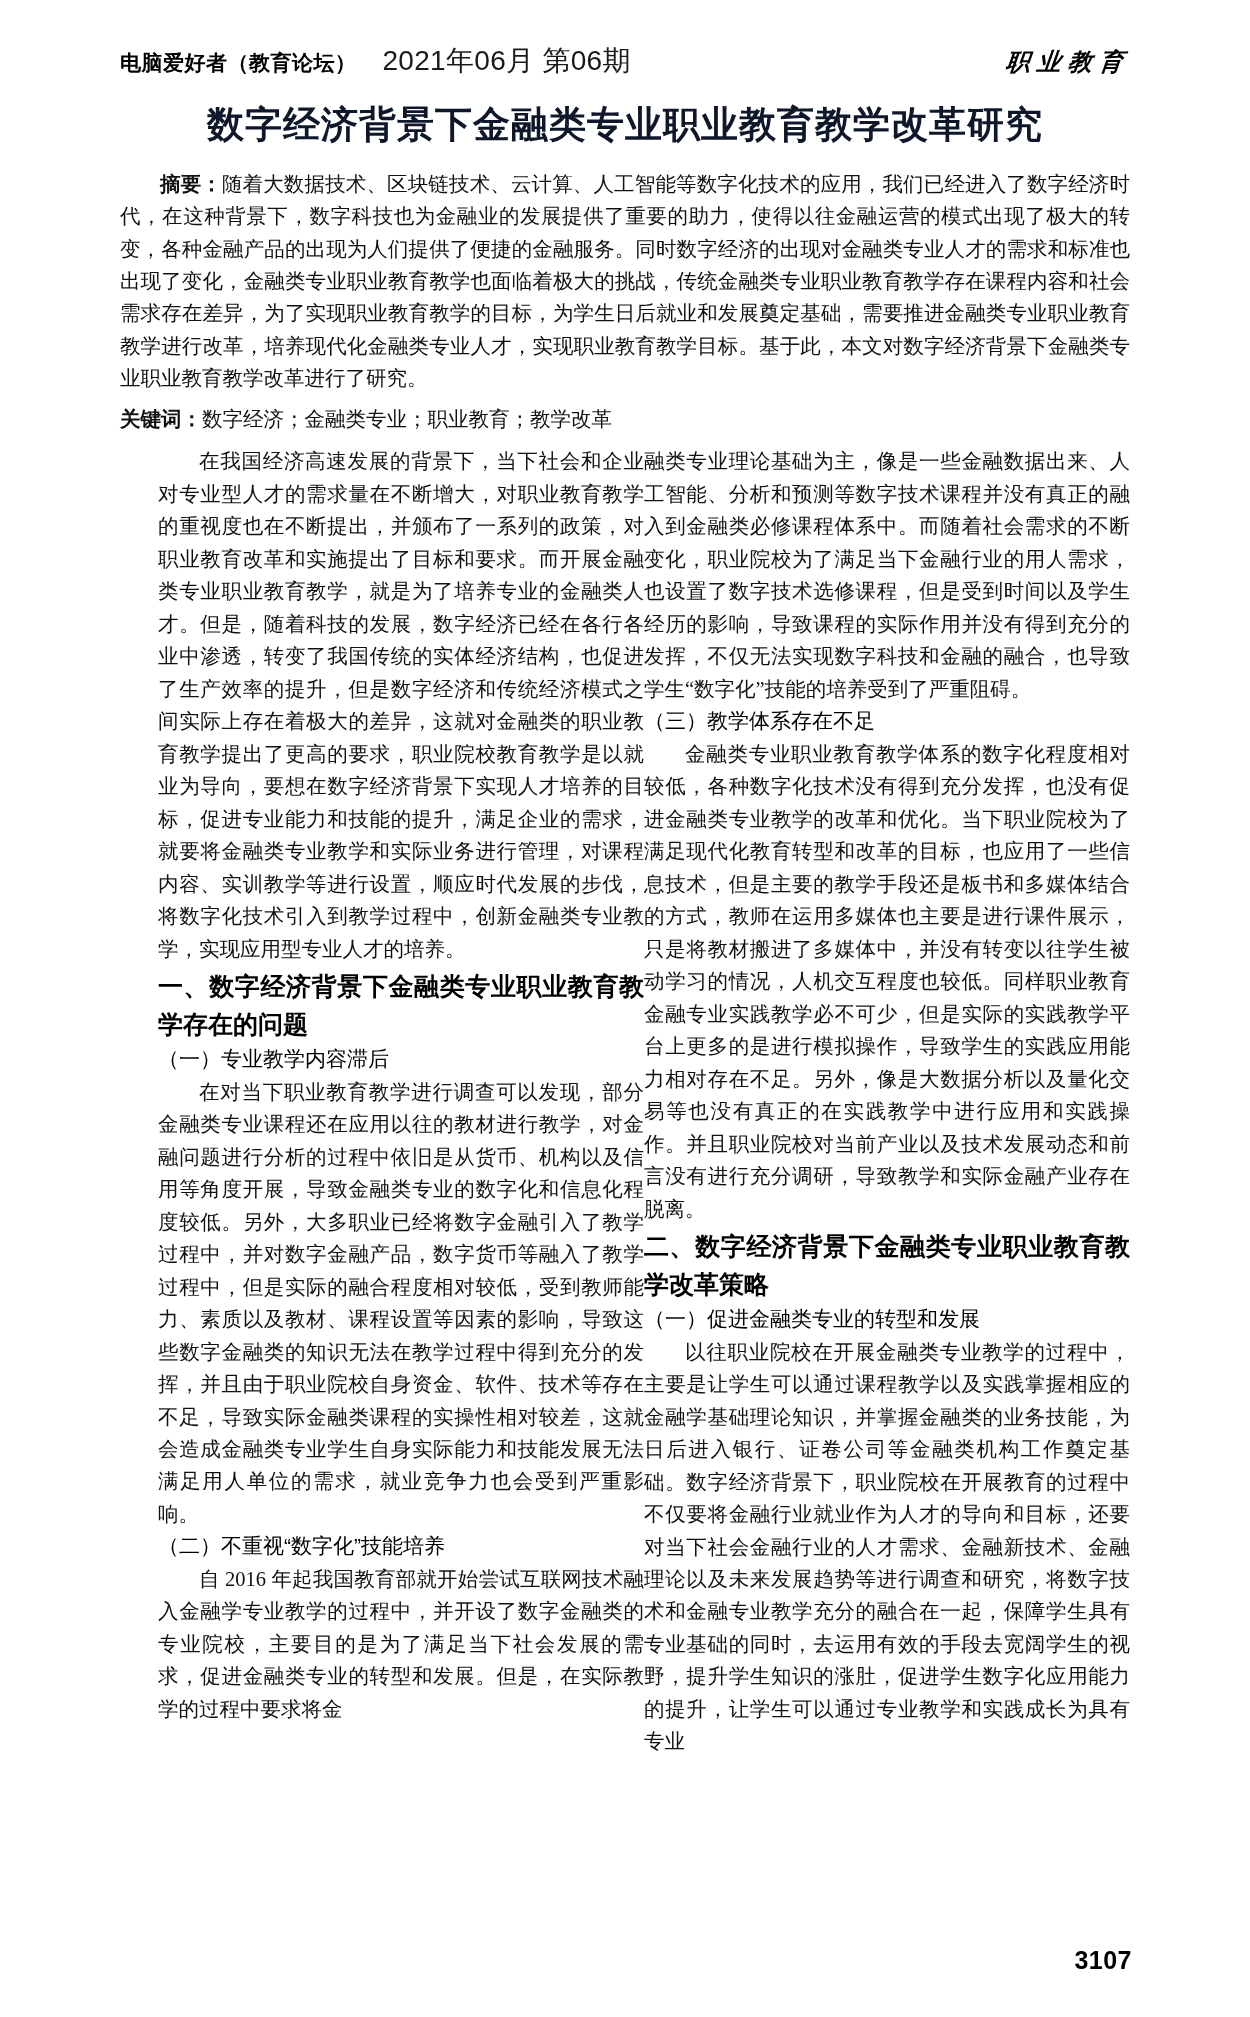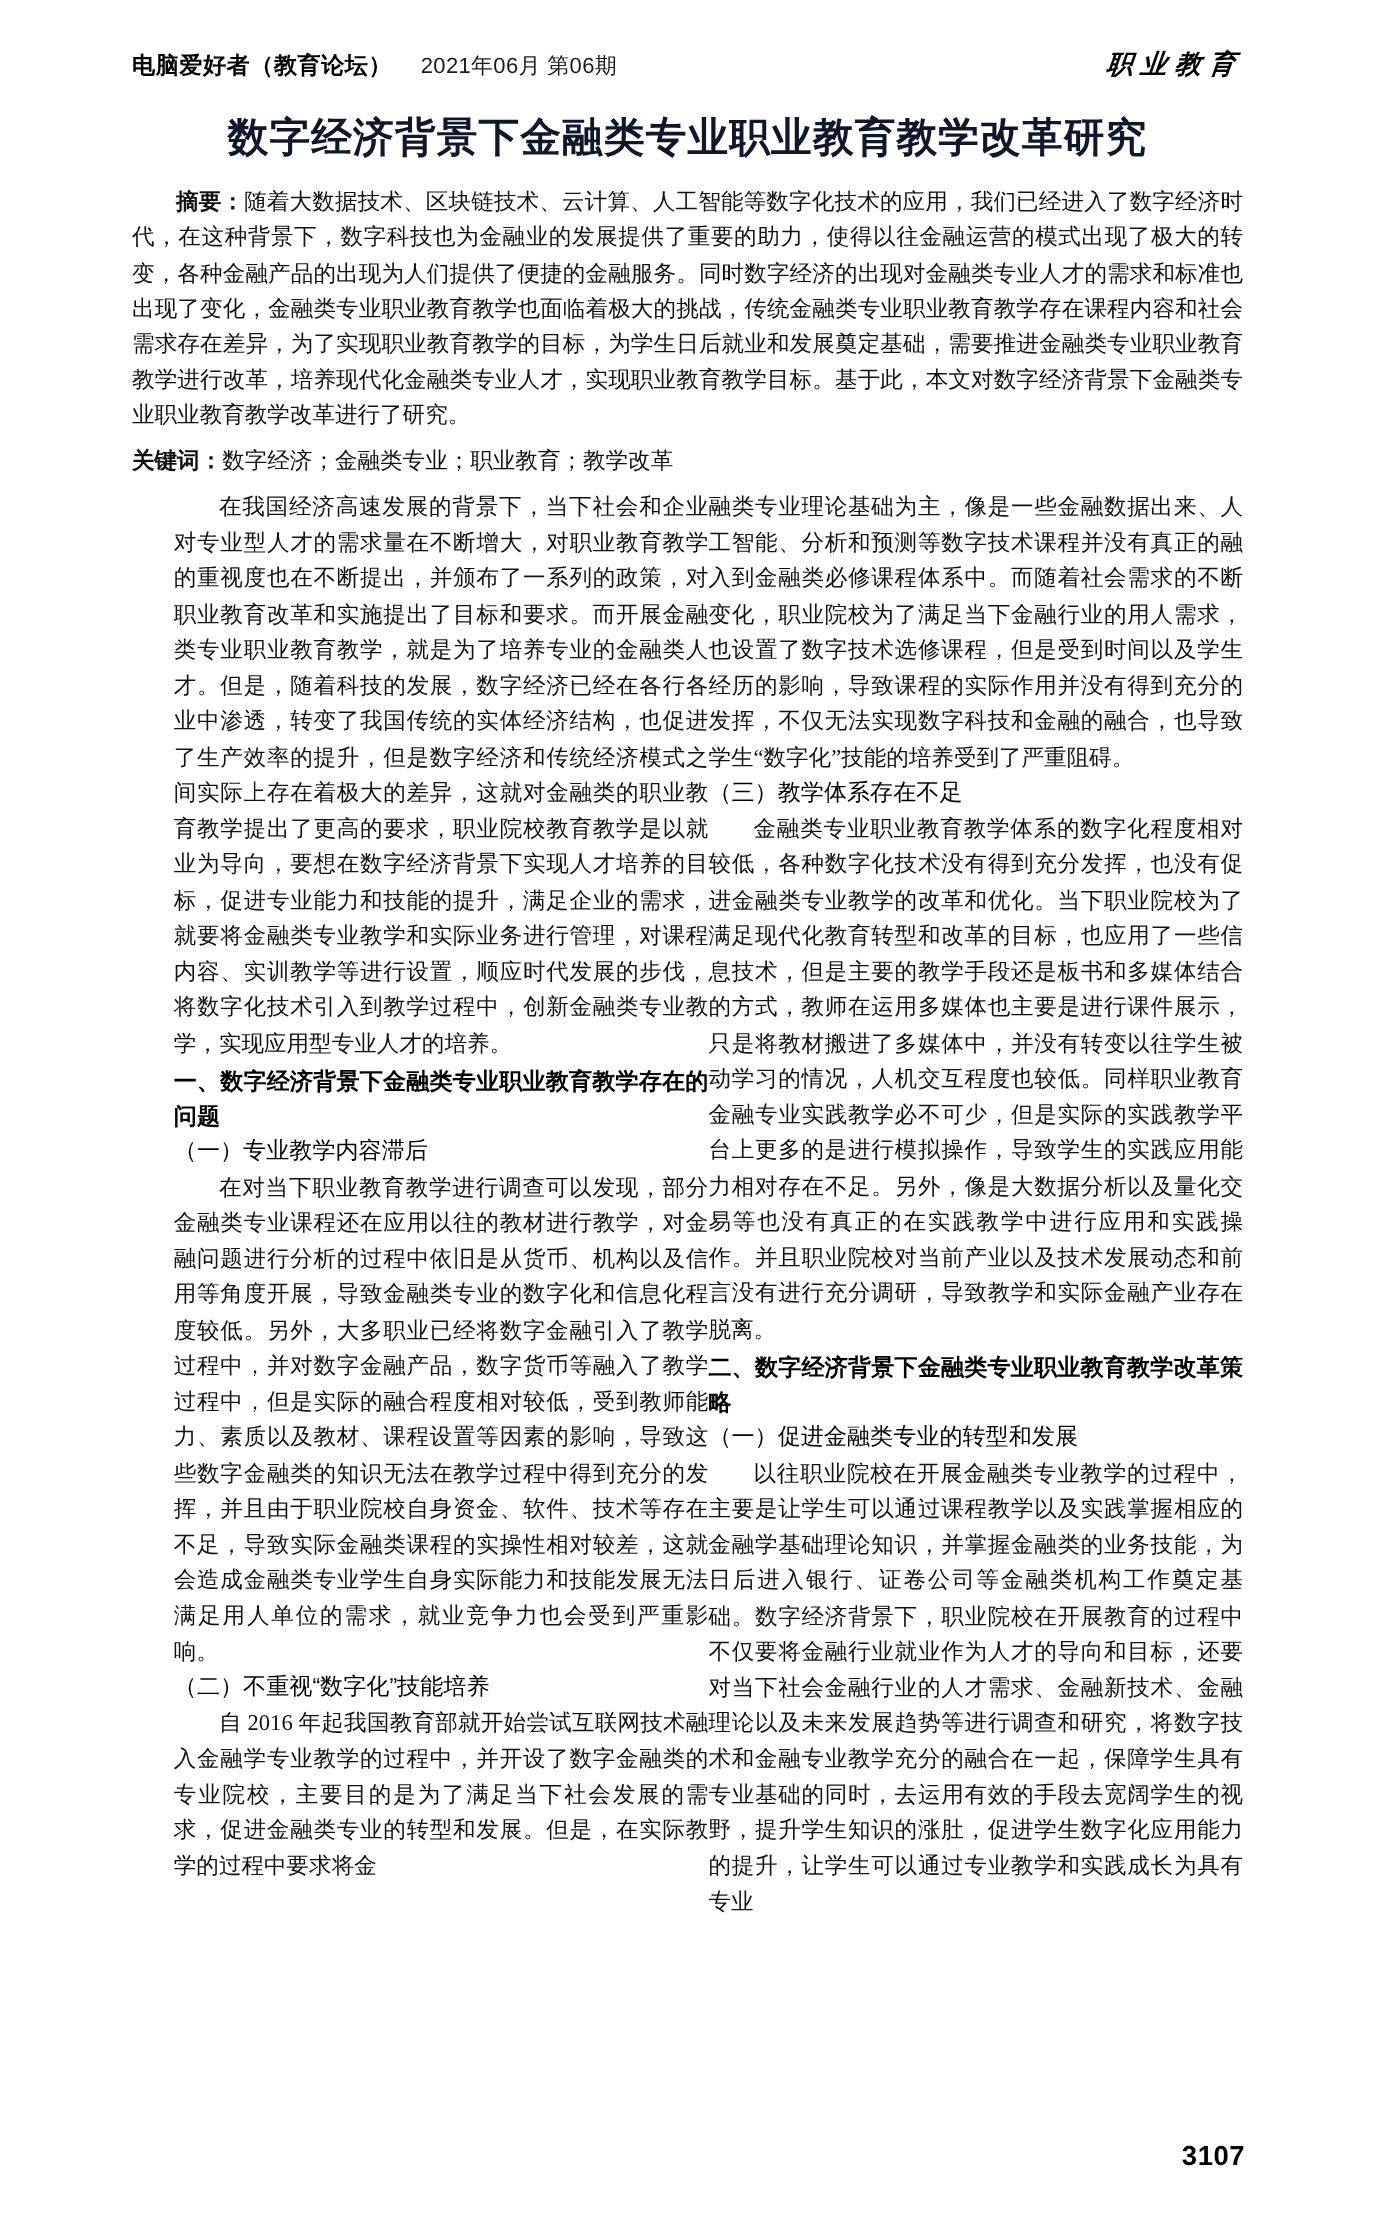--- a/index.html
+++ b/index.html
@@ -36,21 +36,21 @@
   }
   .journal-name {
     font-family: "Liberation Sans", "DejaVu Sans", sans-serif;
     font-weight: bold;
     font-size: 21px;
     letter-spacing: 0.5px;
     color: #000;
   }
   .issue-info {
     font-family: "Liberation Sans", "DejaVu Sans", sans-serif;
-    font-size: 20px;
+    font-size: 28px;
     color: #1a1a1a;
     letter-spacing: 0.3px;
   }
   .runhead-right {
     font-family: "Liberation Serif", "DejaVu Serif", serif;
     font-style: italic;
     font-weight: bold;
     font-size: 24px;
     letter-spacing: 7px;
     color: #000;
@@ -136,21 +136,21 @@
     line-height: 1.585;
     text-align: justify;
     text-justify: inter-ideograph;
     text-indent: 41px;
     color: #111;
     margin: 0;
   }
   h2.sec {
     font-family: "Liberation Sans", "DejaVu Sans", sans-serif;
     font-weight: bold;
-    font-size: 21px;
+    font-size: 25px;
     line-height: 1.5;
     margin: 3px 0 0 0;
     text-align: justify;
     color: #000;
   }
   h3.subsec {
     font-family: "Liberation Sans", "DejaVu Sans", sans-serif;
     font-weight: normal;
     font-size: 21px;
     line-height: 1.55;

